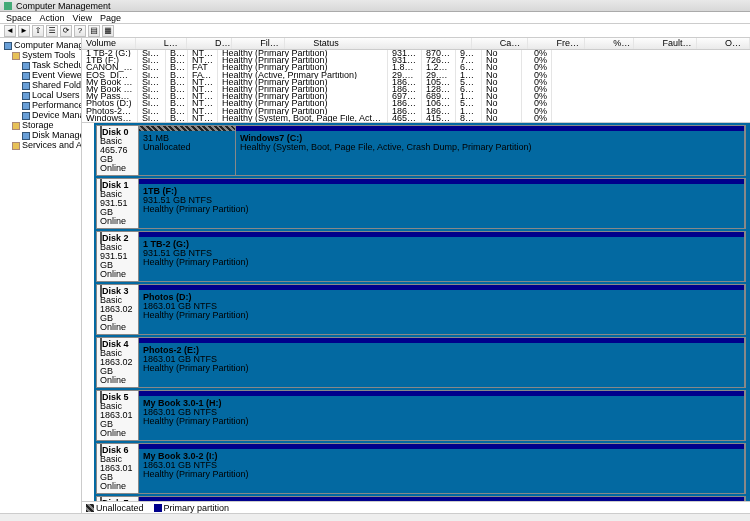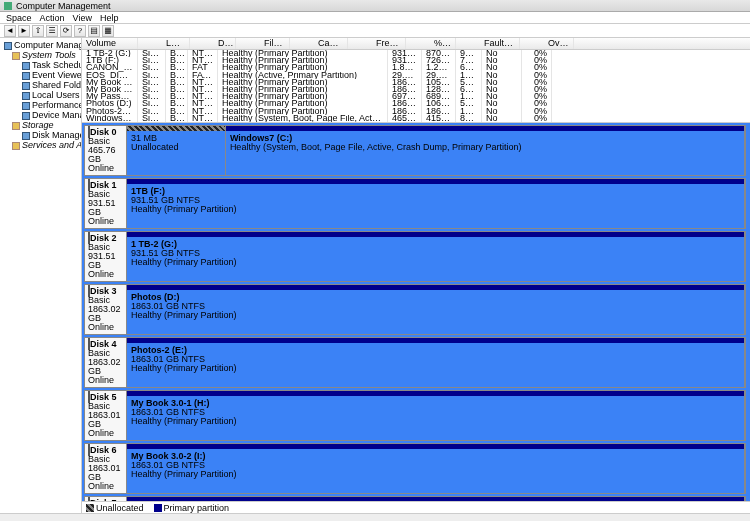--- a/index.html
+++ b/index.html
@@ -6,33 +6,33 @@
 body { background: #fff; width: 750px; height: 521px; overflow: hidden; display: flex; flex-direction: column; }
 .titlebar { background: linear-gradient(#e8e8e8,#d8d8d8); border-bottom: 1px solid #aaa; padding: 1px 4px; display: flex; align-items: center; gap: 4px; height: 12px; }
 .titlebar .icon { width: 8px; height: 8px; background: #4a7; }
 .menubar { display: flex; gap: 8px; padding: 1px 6px; border-bottom: 1px solid #ccc; height: 12px; }
 .menubar span { cursor: default; }
 .toolbar { display: flex; gap: 2px; padding: 2px 4px; border-bottom: 1px solid #ccc; height: 14px; align-items: center; }
 .tbtn { width: 12px; height: 12px; border: 1px solid #bfbfbf; background: linear-gradient(#fafafa,#e6e6e6); display: flex; align-items: center; justify-content: center; font-size: 8px; }
 .main { display: flex; flex: 1; overflow: hidden; }
 .tree { width: 82px; border-right: 1px solid #ccc; padding: 2px; overflow: hidden; line-height: 10px; }
 .tree .node { white-space: nowrap; padding: 0 0 0 2px; }
-.tree .indent1 { padding-left: 10px; font-style: italic; }
+.tree .indent1 { padding-left: 10px; }
 .tree .indent2 { padding-left: 20px; }
 .tree .tico { display:inline-block; width:8px; height:8px; vertical-align:middle; margin-right:2px;}
 .ic-folder{background:#e7c157;border:1px solid #a87;}
 .ic-tool{background:#6aa0d8;border:1px solid #357;}
 .ic-disk{background:#888;border:1px solid #555;}
 .content { flex: 1; display: flex; flex-direction: column; overflow: hidden; }
 .vollist { border-bottom: 1px solid #ccc; }
 .volhdr { display: flex; background: linear-gradient(#fdfdfd,#eaeaea); border-bottom: 1px solid #ccc; height: 12px; gap: 24px; }
 .volhdr div, .volrow div { padding: 0 4px; border-right: 1px solid #e5e5e5; overflow: hidden; white-space: nowrap; text-overflow: ellipsis; }
 .c-vol{width:56px} .c-lay{width:28px} .c-typ{width:22px} .c-fs{width:30px} .c-st{width:170px} .c-cap{width:34px;text-align:right} .c-fsp{width:34px;text-align:right} .c-pf{width:26px;text-align:right} .c-ft{width:40px} .c-ov{width:30px;text-align:right}
 .volrow { display: flex; height: 7.2px; line-height:7.2px; }
-.disks { flex: 1; overflow-y: auto; background: #3b82f6; padding: 2px 4px 2px 2px; }
+.disks { flex: 1; overflow-y: auto; background: #0369a1; padding: 2px 4px 2px 2px; margin-left: 12px; }
 .diskrow { display: flex; border: 1px solid #888; margin-bottom: 2px; min-height: 36px; }
 .diskinfo { width: 42px; border-right: 1px solid #888; padding: 2px 3px; background: #f7f7f7; line-height: 9px; }
 .diskinfo .dt { font-weight: bold; }
 .diskparts { flex: 1; display: flex; }
 .part { border-right: 1px solid #888; padding: 2px 4px; position: relative; line-height: 9px; }
 .part .stripe { position: absolute; left:0; right:0; top:0; height: 5px; }
 .stripe.primary { background: #00008b; }
 .stripe.unalloc { background: repeating-linear-gradient(45deg,#222,#222 2px,#888 2px,#888 4px); }
 .part .pl { margin-top: 6px; }
 .part .pn { font-weight: bold; }
@@ -47,21 +47,21 @@
 
 <div class="titlebar">
   <span class="icon"></span>
   <span>Computer Management</span>
 </div>
 
 <div class="menubar">
   <span>Space</span>
   <span>Action</span>
   <span>View</span>
-  <span>Help</span>
+  <span>Page</span>
 </div>
 
 <div class="toolbar">
   <div class="tbtn">◄</div>
   <div class="tbtn">►</div>
   <div class="tbtn">⇧</div>
   <div class="tbtn">☰</div>
   <div class="tbtn">⟳</div>
   <div class="tbtn">?</div>
   <div class="tbtn">▤</div>
@@ -85,20 +85,21 @@
       </div>
   </div>
 
   <div class="content">
     <div class="vollist">
       <div class="volhdr">
         <div class="c-vol">Volume</div>
         <div class="c-lay">Layout</div>
         <div class="c-typ">Dump</div>
         <div class="c-fs">File System</div>
+        <div class="c-st">Status</div>
         <div class="c-cap">Capacity</div>
         <div class="c-fsp">Free Space</div>
         <div class="c-pf">% Free</div>
         <div class="c-ft">Fault Tolerance</div>
         <div class="c-ov">Overhead</div>
       </div>
       <div id="volrows">
           <div class="volrow">
             <div class="c-vol">1 TB-2 (G:)</div>
             <div class="c-lay">Simple</div>

